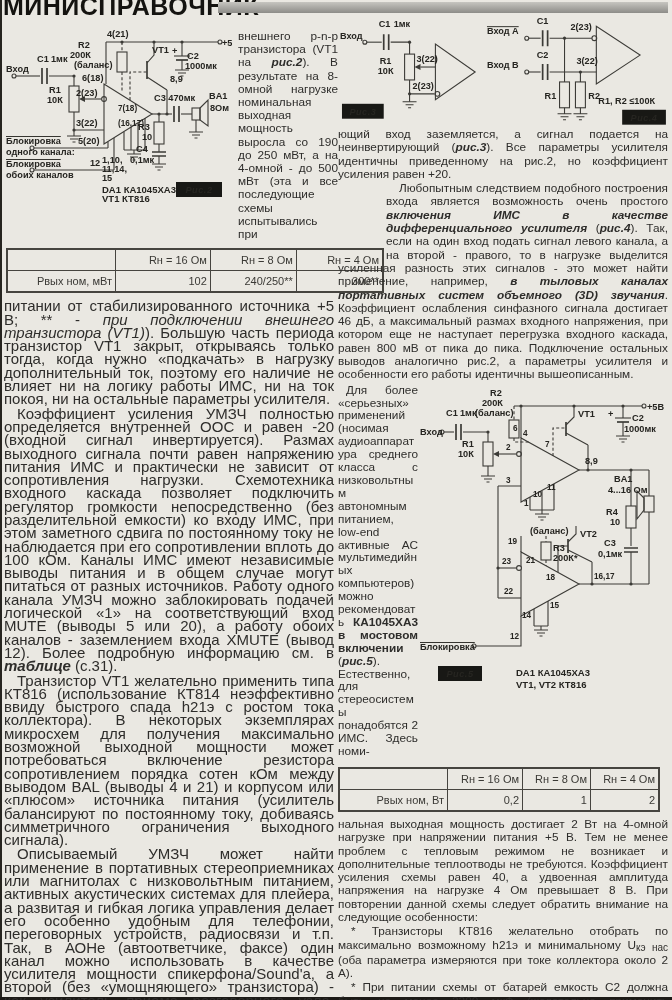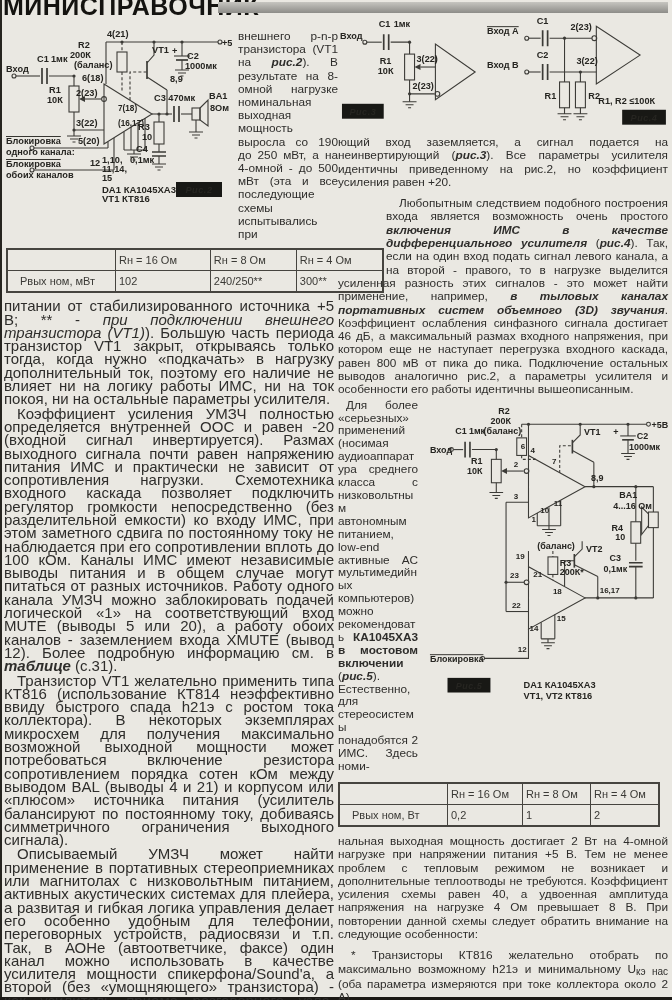--- a/index.html
+++ b/index.html
@@ -10,31 +10,31 @@
   .masthead{position:absolute;left:3px;top:-8px;font-size:25px;font-weight:900;letter-spacing:.5px;color:#141310;}
   .head-bar{position:absolute;left:218px;top:2px;width:450px;height:11px;
             background:linear-gradient(180deg,#c6c5c0,#8d8c88);}
   .leftcol{position:absolute;left:4px;top:22px;width:384px;}
   .rightcol{position:absolute;left:338px;top:14px;width:330px;}
   .figrow{display:flex;align-items:flex-start;}
   .midcol{width:100px;margin-left:6px;margin-top:8px;font-size:11.8px;line-height:13.2px;
           text-align:justify;overflow-wrap:break-word;}
   .figrow2{display:flex;align-items:flex-start;}
   .fig5row{display:flex;align-items:flex-start;margin-top:2px;}
-  .narrow{width:80px;margin-right:10px;font-size:11.8px;line-height:12.9px;text-align:justify;
+  .narrow{width:80px;margin-right:0;font-size:11.8px;line-height:12.9px;text-align:justify;
           text-indent:8px;overflow-wrap:break-word;}
   .para{margin:0 0 1px 0;width:330px;font-size:15px;line-height:13.3px;text-align:justify;}
-  .rpara{margin:8px 0 1px 0;width:330px;font-size:11.8px;line-height:13.3px;text-align:justify;}
+  .rpara{margin:0 0 1px 0;width:330px;font-size:11.8px;line-height:13.3px;text-align:justify;}
   .ind{text-indent:13px;}
   .b{font-weight:bold}.i{font-style:italic}.bi{font-weight:bold;font-style:italic}
   .sub{font-size:10px;vertical-align:-2px;}
   .runaround{float:left;width:48px;height:60px;margin-top:15px;}
   .dtable{border-collapse:collapse;border:2px solid #46443f;}
   .dtable th,.dtable td{border:1.2px solid #46443f;font-weight:normal;font-size:11px;color:#3a3935;
-       text-align:left;height:20px;padding:0 3px;}
+       text-align:right;height:20px;padding:0 3px;}
   .dtable th:first-child,.dtable td:first-child{width:92px;padding-left:12px;}
   .t1{width:378px;margin:7px 0 6px 2px;}
   .t2{width:322px;margin:9px 0 6px 0;}
   svg.fig{display:block;}
   svg.fig text{font-family:"Liberation Sans",sans-serif;font-size:9.2px;font-weight:bold;fill:#262521;}
   svg.fig text.sm{font-size:8.2px;}
   svg.fig text.cap{font-size:9.5px;}
   svg.fig text.ovl{text-decoration:overline;}
   .wire{stroke:#3c3b37;stroke-width:1.1;fill:none;}
   .wire2{stroke:#3c3b37;stroke-width:1.7;fill:none;}

